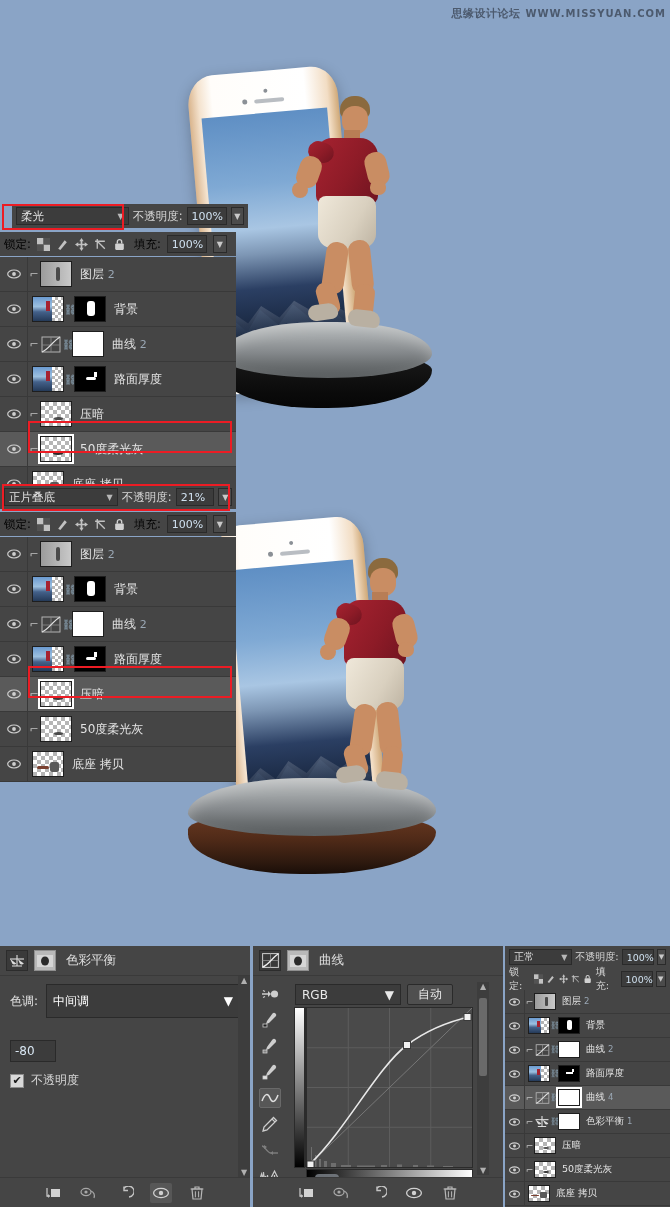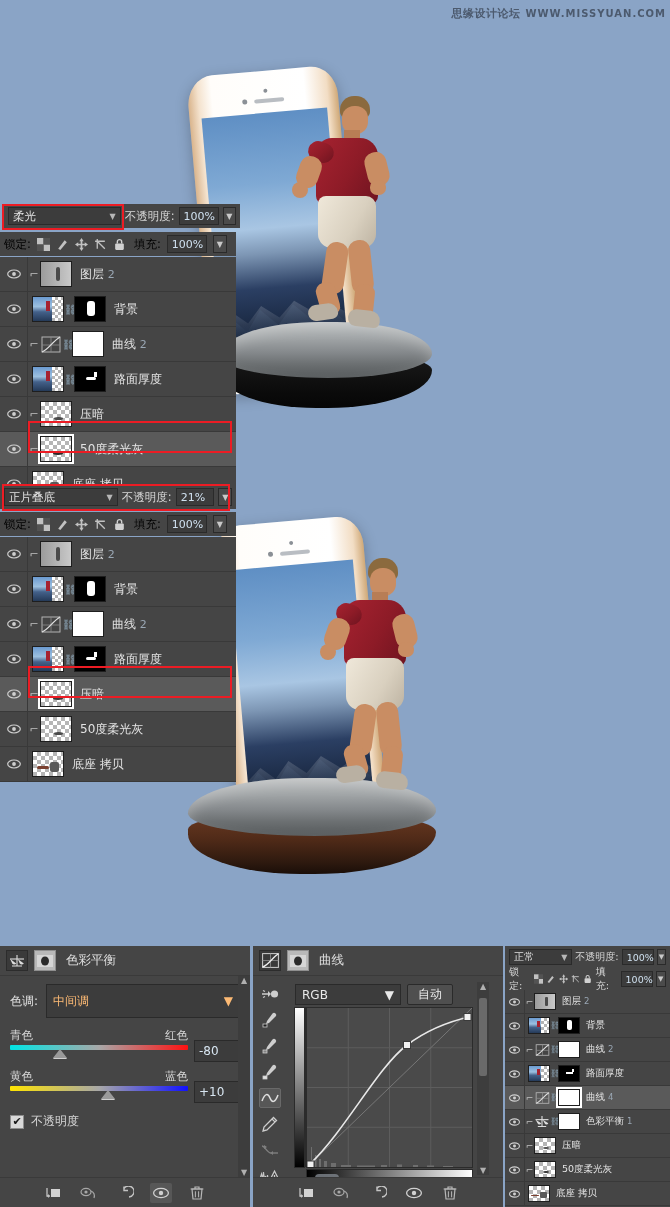--- a/index.html
+++ b/index.html
@@ -160,21 +160,21 @@
   }
   .hdr-ico.light { background: #b9b9b9; border-color:#8f8f8f; }
   .panel-title { font-size: 12.5px; color: #e0e0e0; margin-left: 4px; }
 
   .cb-body { padding: 8px 10px 0 10px; }
   .cb-tone-row { display: flex; align-items: center; gap: 8px; margin-bottom: 10px; }
   .cb-tone-label { font-size: 12px; color: #e0e0e0; }
   .cb-tone-select {
     flex: 1; height: 34px; background: #3c3c3c; border: 1px solid #2a2a2a;
     display: flex; align-items: center; justify-content: space-between; padding: 12px 6px;
-    color: #fdba74; font-size: 12px;
+    color: #ffffff; font-size: 12px;
   }
   .slider-group { margin-bottom: 7px; display:flex; align-items: flex-start; gap: 6px; }
   .slider-left { flex: 1; }
   .slider-labels { display: flex; justify-content: space-between; font-size: 11.5px; margin-bottom: 2px; }
   .slider-track { height: 5px; border-radius: 1px; position: relative; }
   .slider-knob {
     position: absolute; top: 4px; width: 0; height: 0;
     border-left: 7px solid transparent; border-right: 7px solid transparent;
     border-bottom: 9px solid #9a9a9a; transform: translateX(-7px);
     filter: drop-shadow(0 1px 0 #cfcfcf);
@@ -309,21 +309,21 @@
       <div class="r-part skin" style="left:72px; top:144px; width:22px; height:54px; border-radius:10px; transform:rotate(-6deg);"></div>
       <div class="r-part skin" style="left:76px; top:188px; width:20px; height:36px; border-radius:9px; transform:rotate(6deg);"></div>
       <div class="r-part shoe" style="left:70px; top:214px; width:32px; height:17px; border-radius:8px 10px 6px 8px; transform:rotate(6deg);"></div>
     </div>
   </div>
 
   <div class="watermark">
     <span>思缘设计论坛</span><span class="url">WWW.MISSYUAN.COM</span>
   </div>
 
-  <div class="ps-row-blend" style="left:4px; top:204px; width:236px;">
+  <div class="ps-row-blend" style="left:12px; top:204px; width:236px;">
     <div class="blend-select" style="width:118px;">
       <span>柔光</span>
       <span class="chev">▼</span>
     </div>
     <span class="opacity-label">不透明度:</span>
     <div class="val-box" style="width:40px;">
       <span>100%</span>
     </div>
     <div class="mini-chev">▼</div>
   </div>
@@ -688,49 +688,26 @@
     <div class="cb-body">
       <div class="cb-tone-row">
         <span class="cb-tone-label">色调:</span>
         <div class="cb-tone-select">
           <span>中间调</span>
           <span class="chev">▼</span>
         </div>
       </div>
 
       <div class="slider-group">
-        <div class="slider-left">
-          <div class="slider-labels">
-            <span>青色</span>
-            <span>红色</span>
-          </div>
-          <div class="slider-track" style="background:linear-gradient(to right,#00e5e5,#a8a8a8,#ff1111);">
-            <div class="slider-knob" style="left:28%;"></div>
-          </div>
-        </div>
         <div class="slider-val">
           <span>-80</span>
         </div>
       </div>
 
 
-      <div class="slider-group">
-        <div class="slider-left">
-          <div class="slider-labels">
-            <span>黄色</span>
-            <span>蓝色</span>
-          </div>
-          <div class="slider-track" style="background:linear-gradient(to right,#ffe400,#a8a8a8,#1111ff);">
-            <div class="slider-knob" style="left:55%;"></div>
-          </div>
-        </div>
-        <div class="slider-val">
-          <span>+10</span>
-        </div>
-      </div>
 
       <div class="cb-check-row">
         <div class="checkbox">✔</div>
         <span style="font-size:12px;">不透明度</span>
       </div>
     </div>
 
     <div class="scroll-rail" style="right:0; top:30px; bottom:30px;">
       <span>▲</span>
       <span>▼</span>

